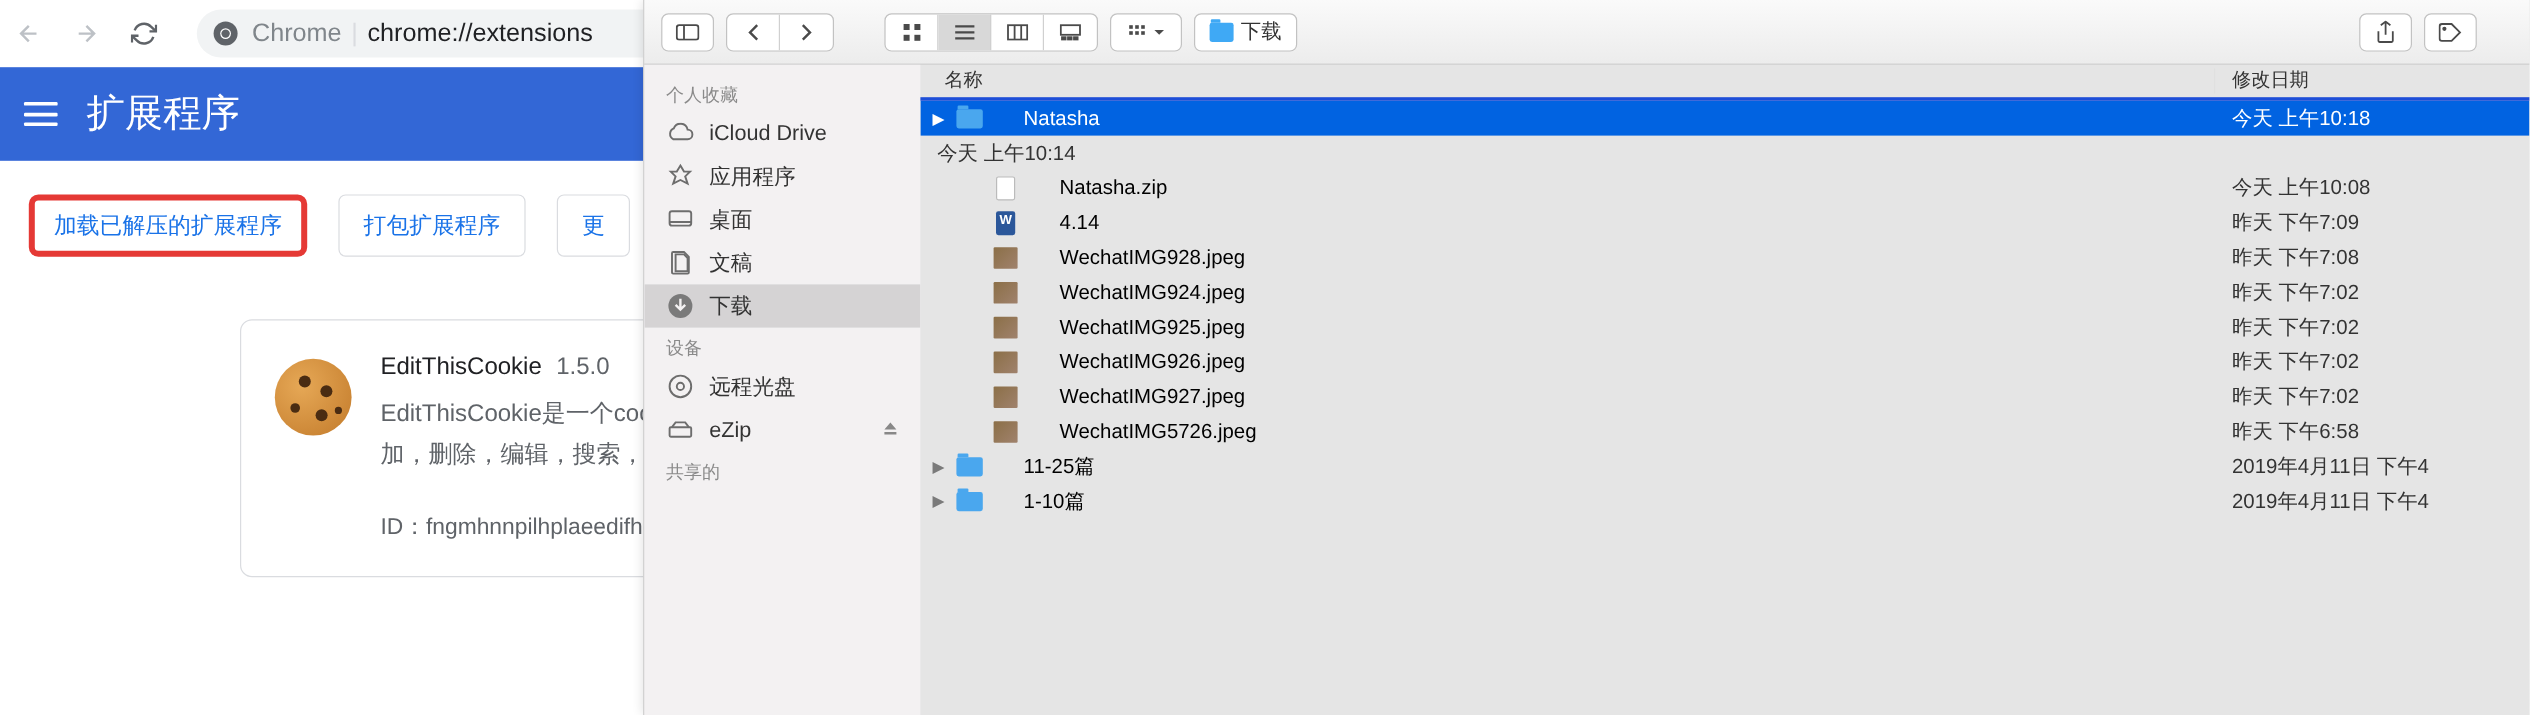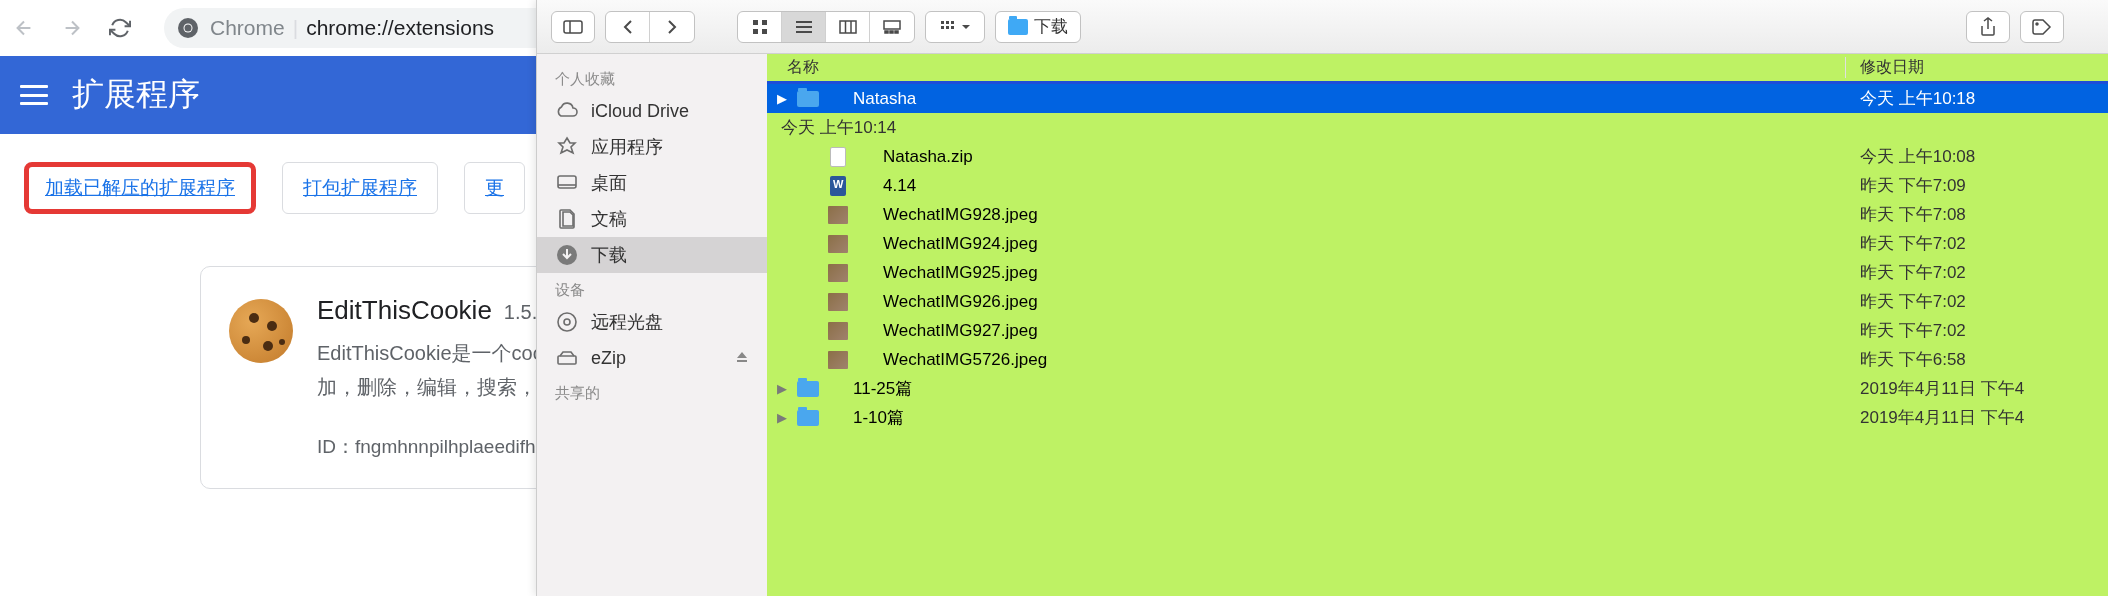--- a/index.html
+++ b/index.html
@@ -15,36 +15,36 @@
     .addr-text { font-size: 21px; color: #80868b; display: flex; align-items: center; gap: 8px;}
     .addr-text .sep { color: #dadce0; }
     .addr-text .dark { color: #202124; }
     
     .ext-header { display: flex; align-items: center; height: 78px; background: #3367d6; color: #fff; padding: 0 20px; gap: 24px; }
     .hamburger { width: 28px; height: 20px; display: flex; flex-direction: column; justify-content: space-between; cursor: pointer; }
     .hamburger span { height: 3px; background: #fff; border-radius: 1px; }
     .ext-title { font-size: 32px; font-weight: 400; }
     
     .ext-actions { display: flex; gap: 26px; padding: 28px 24px; }
-    .ext-btn { background: #fff; border: 1px solid #dadce0; border-radius: 6px; padding: 12px 20px; font-size: 19px; color: #1a73e8; cursor: pointer; font-weight: 500; text-decoration: underline; }
+    .ext-btn { background: #fff; border: 1px solid #dadce0; border-radius: 6px; padding: 12px 20px; font-size: 19px; color: #1a73e8; cursor: pointer; font-weight: 500; }
     .ext-btn.highlighted { border: 5px solid #e53935; padding: 8px 16px; border-radius: 8px; }
     
     .ext-card { margin: 24px 0 0 200px; border: 1px solid #dadce0; border-radius: 10px; padding: 28px; display: flex; gap: 24px; background: #fff; width: 680px; }
     .cookie-icon { width: 64px; height: 64px; border-radius: 50%; background: radial-gradient(circle at 35% 35%, #e6a856, #c27a2a); position: relative; flex-shrink: 0; margin-top: 4px;}
     .cookie-icon::before, .cookie-icon::after { content: ''; position: absolute; background: #4a2c12; border-radius: 50%; }
     .cookie-icon::before { width: 10px; height: 10px; top: 14px; left: 20px; box-shadow: 18px 8px 0 #4a2c12, -8px 22px 0 -1px #4a2c12, 14px 28px 0 #4a2c12, 28px 24px 0 -2px #4a2c12; }
     .card-body { flex: 1; }
     .card-title-row { display: flex; align-items: baseline; gap: 12px; margin-bottom: 10px;}
-    .card-title { font-size: 26px; color: #202124; }
+    .card-title { font-size: 20px; color: #202124; }
     .card-ver { font-size: 20px; color: #5f6368; }
     .card-desc { font-size: 20px; color: #5f6368; line-height: 1.7; }
     .card-id { font-size: 19px; color: #5f6368; margin-top: 30px; }
 
     
-    .finder-window { position: absolute; left: 536px; top: 0; width: 1572px; height: 596px; background: #bef264; border-left: 1px solid #ccc; box-shadow: -2px 0 8px rgba(0,0,0,0.1); }
+    .finder-window { position: absolute; left: 536px; top: 0; width: 1572px; height: 596px; background: #e5e5e5; border-left: 1px solid #ccc; box-shadow: -2px 0 8px rgba(0,0,0,0.1); }
     .finder-toolbar { display: flex; align-items: center; height: 54px; padding: 0 14px; gap: 10px; border-bottom: 1px solid #d0d0d0; background: linear-gradient(#fafafa, #ececec); }
     .tb-group { display: flex; border: 1px solid #c2c2c2; border-radius: 6px; overflow: hidden; background: #fff; height: 32px; }
     .tb-btn { width: 44px; display: flex; align-items: center; justify-content: center; color: #4a4a4a; border-right: 1px solid #d0d0d0; cursor: pointer; }
     .tb-btn:last-child { border-right: none; }
     .tb-btn.active { background: #d8d8d8; }
     .tb-single { width: 44px; height: 32px; display: flex; align-items: center; justify-content: center; border: 1px solid #c2c2c2; border-radius: 6px; background: #fff; color: #4a4a4a; cursor: pointer;}
     .path-selector { display: flex; align-items: center; gap: 6px; border: 1px solid #c2c2c2; border-radius: 6px; background: #fff; height: 32px; padding: 0 12px; cursor: pointer;}
     .path-folder-icon { width: 20px; height: 16px; background: #3fa9f5; border-radius: 2px; position: relative; }
     .path-folder-icon::before { content: ''; position: absolute; top: -3px; left: 1px; width: 8px; height: 3px; background: #3fa9f5; border-radius: 1px 1px 0 0; }
     .path-label { font-size: 17px; color: #333; }

